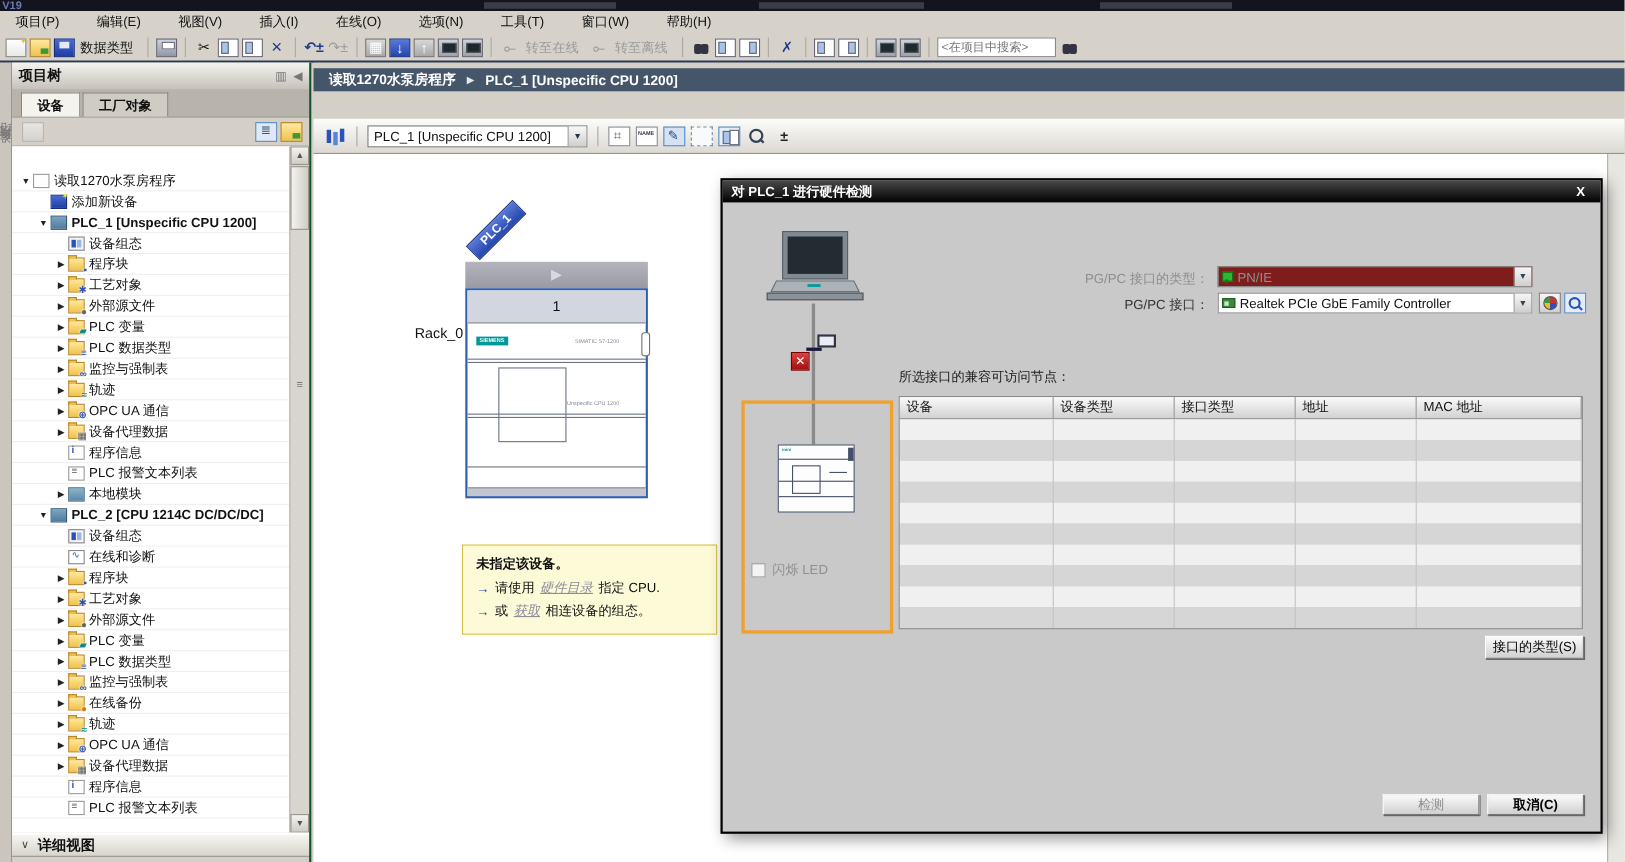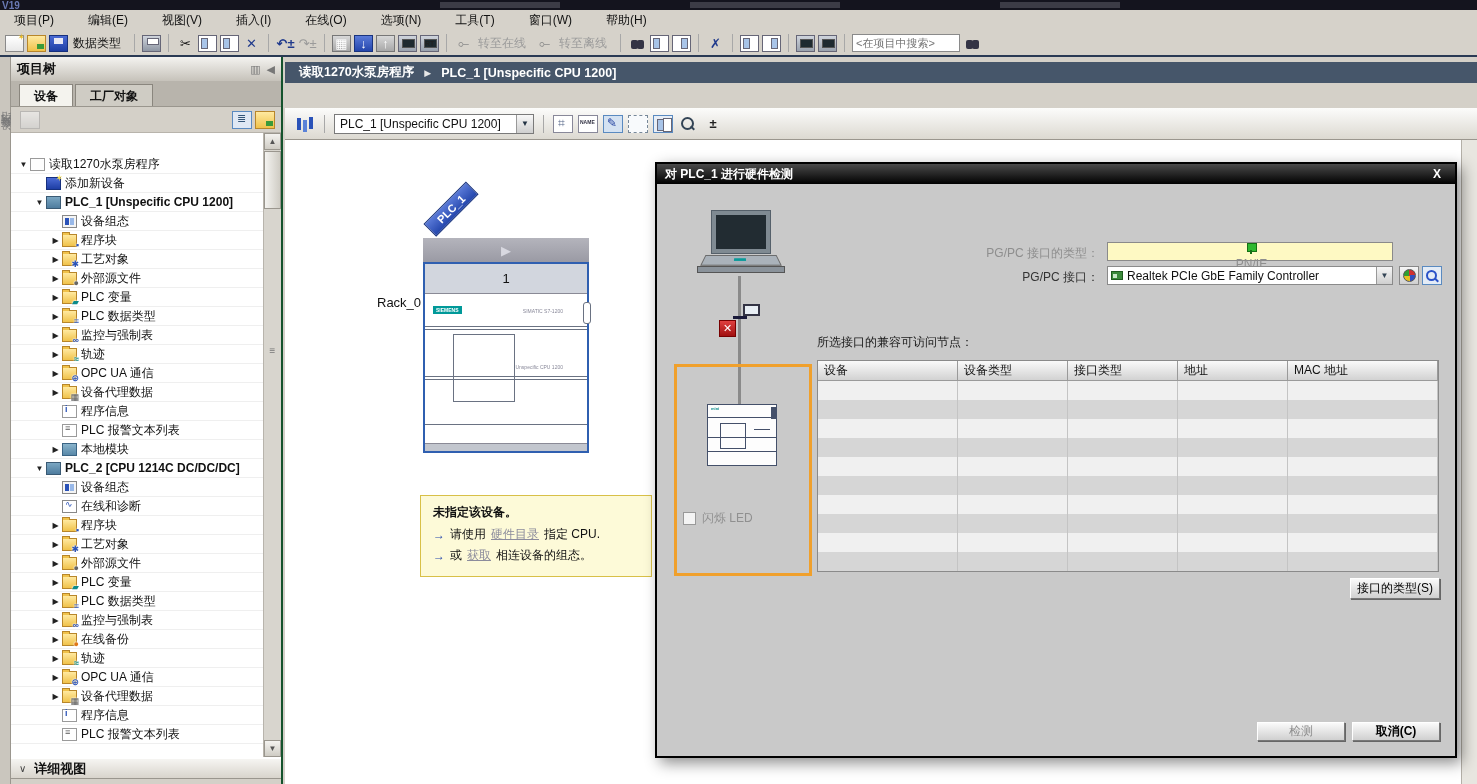--- a/index.html
+++ b/index.html
@@ -166,21 +166,21 @@
   #slot .innerrect { position:absolute; left:28px; top:70px; width:62px; height:68px; border:1px solid #6a7282; background:#fff; }
   #slot .port { position:absolute; right:-4px; top:38px; width:8px; height:22px; border:1px solid #6a7282; border-radius:3px; background:#fff; }
   #slot .foot { position:absolute; left:0; bottom:0; width:100%; height:8px; background:#c2c6ce; border-top:1px solid #8a8a96; }
 
   
   #info-box { position:absolute; left:135px; top:355px; width:232px; height:82px; background:#fdfad8;
     border:1px solid #d8c048; padding:8px 12px; }
   #info-box .ib-title { font-weight:bold; margin-bottom:5px; }
   #info-box .ib-line { display:flex; align-items:center; gap:5px; margin-top:4px; }
   #info-box .arr { color:#2446ac; font-weight:bold; }
-  #info-box a { color:#8c8c9c; text-decoration:underline; }
+  #info-box a { color:#8c8c9c; text-decoration:underline;font-style:italic; }
 
   
   #dialog { position:absolute; left:655px; top:162px; width:802px; height:596px; background:#c9c9c9;
     border:2px solid #000; box-shadow:5px 5px 14px rgba(0,0,0,.45); z-index:10; }
   #dlg-title { position:absolute; left:0; top:0; right:0; height:20px; background:linear-gradient(#4a4a4a,#000);
     color:#fff; font-weight:bold; display:flex; align-items:center; padding:0 8px; }
   #dlg-close { margin-left:auto; width:20px; text-align:center; font-weight:bold; cursor:default; }
 
   .laptop { position:absolute; left:46px; top:46px; width:76px; height:66px; }
   .laptop .scr { position:absolute; left:8px; top:0; width:60px; height:44px; background:#7f8a92; border:1px solid #55606a; padding:4px; }
@@ -202,21 +202,21 @@
   #dlg-plc .l3 { position:absolute; left:0; top:46px; width:100%; height:1px; background:#44506a; }
   #dlg-plc .r1 { position:absolute; left:12px; top:18px; width:26px; height:26px; border:1px solid #44506a; }
   #dlg-plc .notch { position:absolute; right:0; top:2px; width:5px; height:12px; background:#44506a; }
   #dlg-plc .dash { position:absolute; right:6px; top:24px; width:16px; height:1px; background:#44506a; }
 
   #flash-led { position:absolute; left:26px; top:346px; display:flex; align-items:center; gap:6px; color:#909090;justify-content:flex-end; }
   #flash-led .cb { width:13px; height:13px; background:#f4f4f4; border:1px solid #999; }
 
   .dlg-row-label { position:absolute; width:200px; text-align:right; color:#8e8e8e; }
   .combo { position:absolute; height:19px; border:1px solid #8a8a8a; display:flex; align-items:center; padding-left:3px; gap:4px; background:#fff; }
-  .combo.disabled { background:#fef9c3; color:#8e8e8e;flex-direction:column; }
+  .combo.disabled { background:#7f1d1d; color:#8e8e8e; }
   .combo .dd { margin-left:auto; width:16px; height:17px; background:linear-gradient(#f6f6f6,#cfcfcf); border-left:1px solid #999;
     display:flex; align-items:center; justify-content:center; font-size:8px; color:#345; }
   .pn-ic { width:10px; height:10px; position:relative; flex:none; }
   .pn-ic::before { content:''; position:absolute; left:0; top:0; width:8px; height:7px; background:#2fb82f; border:1px solid #157015; }
   .pn-ic::after { content:''; position:absolute; left:3px; top:7px; width:2px; height:4px; background:#157015; }
   .nic-ic { width:12px; height:9px; background:#3a8a3a; border:1px solid #1e5a1e; position:relative; flex:none; }
   .nic-ic::after { content:''; position:absolute; left:1px; top:2px; width:4px; height:4px; background:#c8e8c8; }
   .sq-btn { position:absolute; width:20px; height:19px; background:linear-gradient(#f6f6f6,#cfcfcf);
     border:1px solid #888; display:flex; align-items:center; justify-content:center; }
   .sq-btn.sel { border:1px solid #5a8ac0; background:#e4ecf6; }

